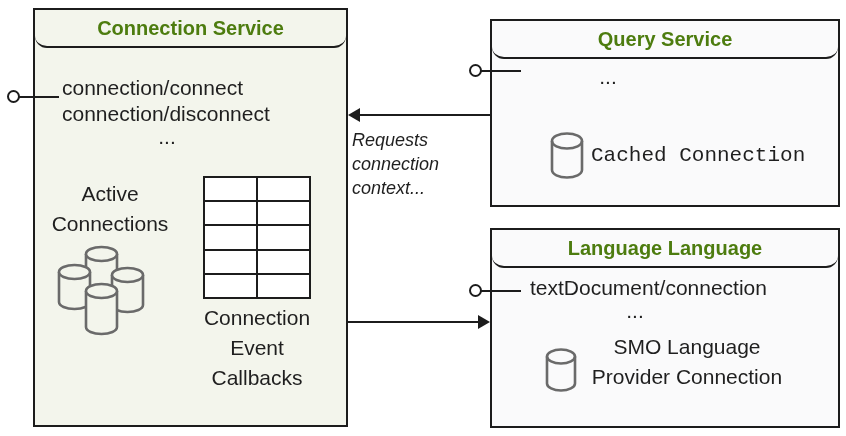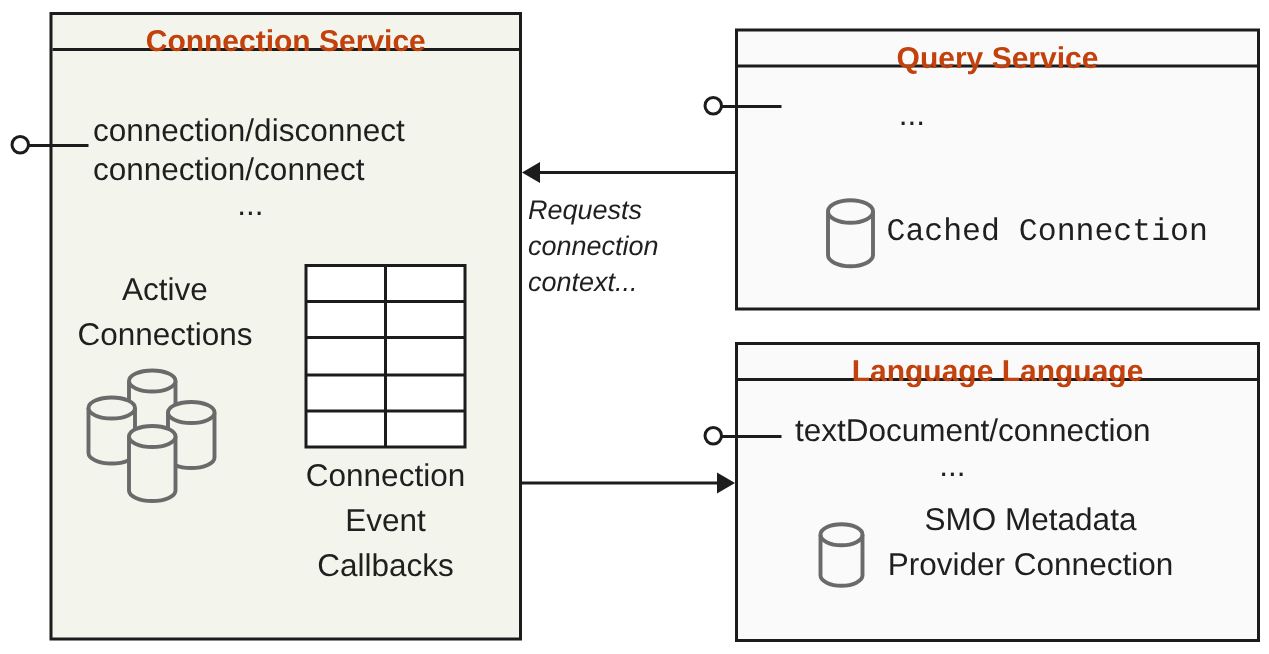--- a/index.html
+++ b/index.html
@@ -6,22 +6,22 @@
   html,body { background:#ffffff; }
   body { font-family:"Liberation Sans", sans-serif; color:#1f1f1f; }
   .canvas { position:relative; width:846px; height:436px; background:#ffffff; overflow:hidden; }
 
   .box { position:absolute; border:2px solid #1c1c1c; }
   .box-conn { left:33px; top:8px; width:315px; height:419px; background:#f3f5ec; }
   .box-query { left:490px; top:7px; width:350px; height:188px; background:#fafafb;margin-top:12px; }
   .box-lang { left:490px; top:228px; width:350px; height:200px; background:#fafafb; }
 
   .box-header {
-    height:24px; line-height:36px; border-bottom:2px solid #1c1c1c;
-    text-align:center; font-weight:700; font-size:20px; color:#c2410c;
+    height:38px; line-height:36px; border-bottom:2px solid #1c1c1c;
+    text-align:center; font-weight:700; font-size:20px; color:#4d7c0f;border-radius:12px;
   }
 
   .txt { position:absolute; font-size:21px; line-height:26px; white-space:nowrap; }
   .ellipsis { line-height:20px; text-align:center; white-space:nowrap; }
   .multiline { white-space:pre-line; text-align:center; }
 
   .methods-conn { left:27px; top:65px; width:210px; }
   .methods-conn .ellipsis { width:210px; }
 
   .active-label { left:0px; top:169px; width:150px; line-height:30px; }
@@ -68,22 +68,22 @@
   svg .stroke { stroke:#6a6a6a; stroke-width:2.6; }
 </style>
 </head>
 <body>
 
 <div class="canvas">
 
   <div class="box box-conn">
     <div class="box-header">Connection Service</div>
     <div class="txt methods-conn">
+      <div>connection/connect</div>
       <div>connection/disconnect</div>
-      <div>connection/connect</div>
       <div class="ellipsis">...</div>
     </div>
     <div class="txt multiline active-label">Active
 Connections</div>
     <svg class="cluster-icon" width="96" height="96" viewBox="0 0 96 96">
       <g fill="#f3f5ec" class="stroke">
         <path class="stroke" d="M31 9 V52 a15.5 7 0 0 0 31 0 V9"></path>
         <ellipse class="stroke" cx="46.5" cy="9" rx="15.5" ry="7"></ellipse>
         <path class="stroke" d="M4 27 V57 a15.5 7 0 0 0 31 0 V27"></path>
         <ellipse class="stroke" cx="19.5" cy="27" rx="15.5" ry="7"></ellipse>
@@ -129,21 +129,21 @@
     <div class="txt methods-lang">
       <div>textDocument/connection</div>
       <div class="ellipsis">...</div>
     </div>
     <svg class="db-icon-lang" width="34" height="45" viewBox="0 0 34 45">
       <g fill="none" class="stroke">
         <path d="M3 8.5 V35.5 a14 7 0 0 0 28 0 V8.5"></path>
         <ellipse cx="17" cy="8.5" rx="14" ry="7"></ellipse>
       </g>
     </svg>
-    <div class="txt multiline smo-label">SMO Metadata
+    <div class="txt multiline smo-label">SMO Language
 Provider Connection</div>
   </div>
 
   <div class="connector lolli-circle" style="left:7px; top:90px;"></div>
   <div class="connector hline" style="left:19px; top:96px; width:40px;"></div>
 
   <div class="connector lolli-circle" style="left:469px; top:64px;"></div>
   <div class="connector hline" style="left:481px; top:70px; width:40px;"></div>
 
   <div class="connector lolli-circle" style="left:469px; top:284px;"></div>

